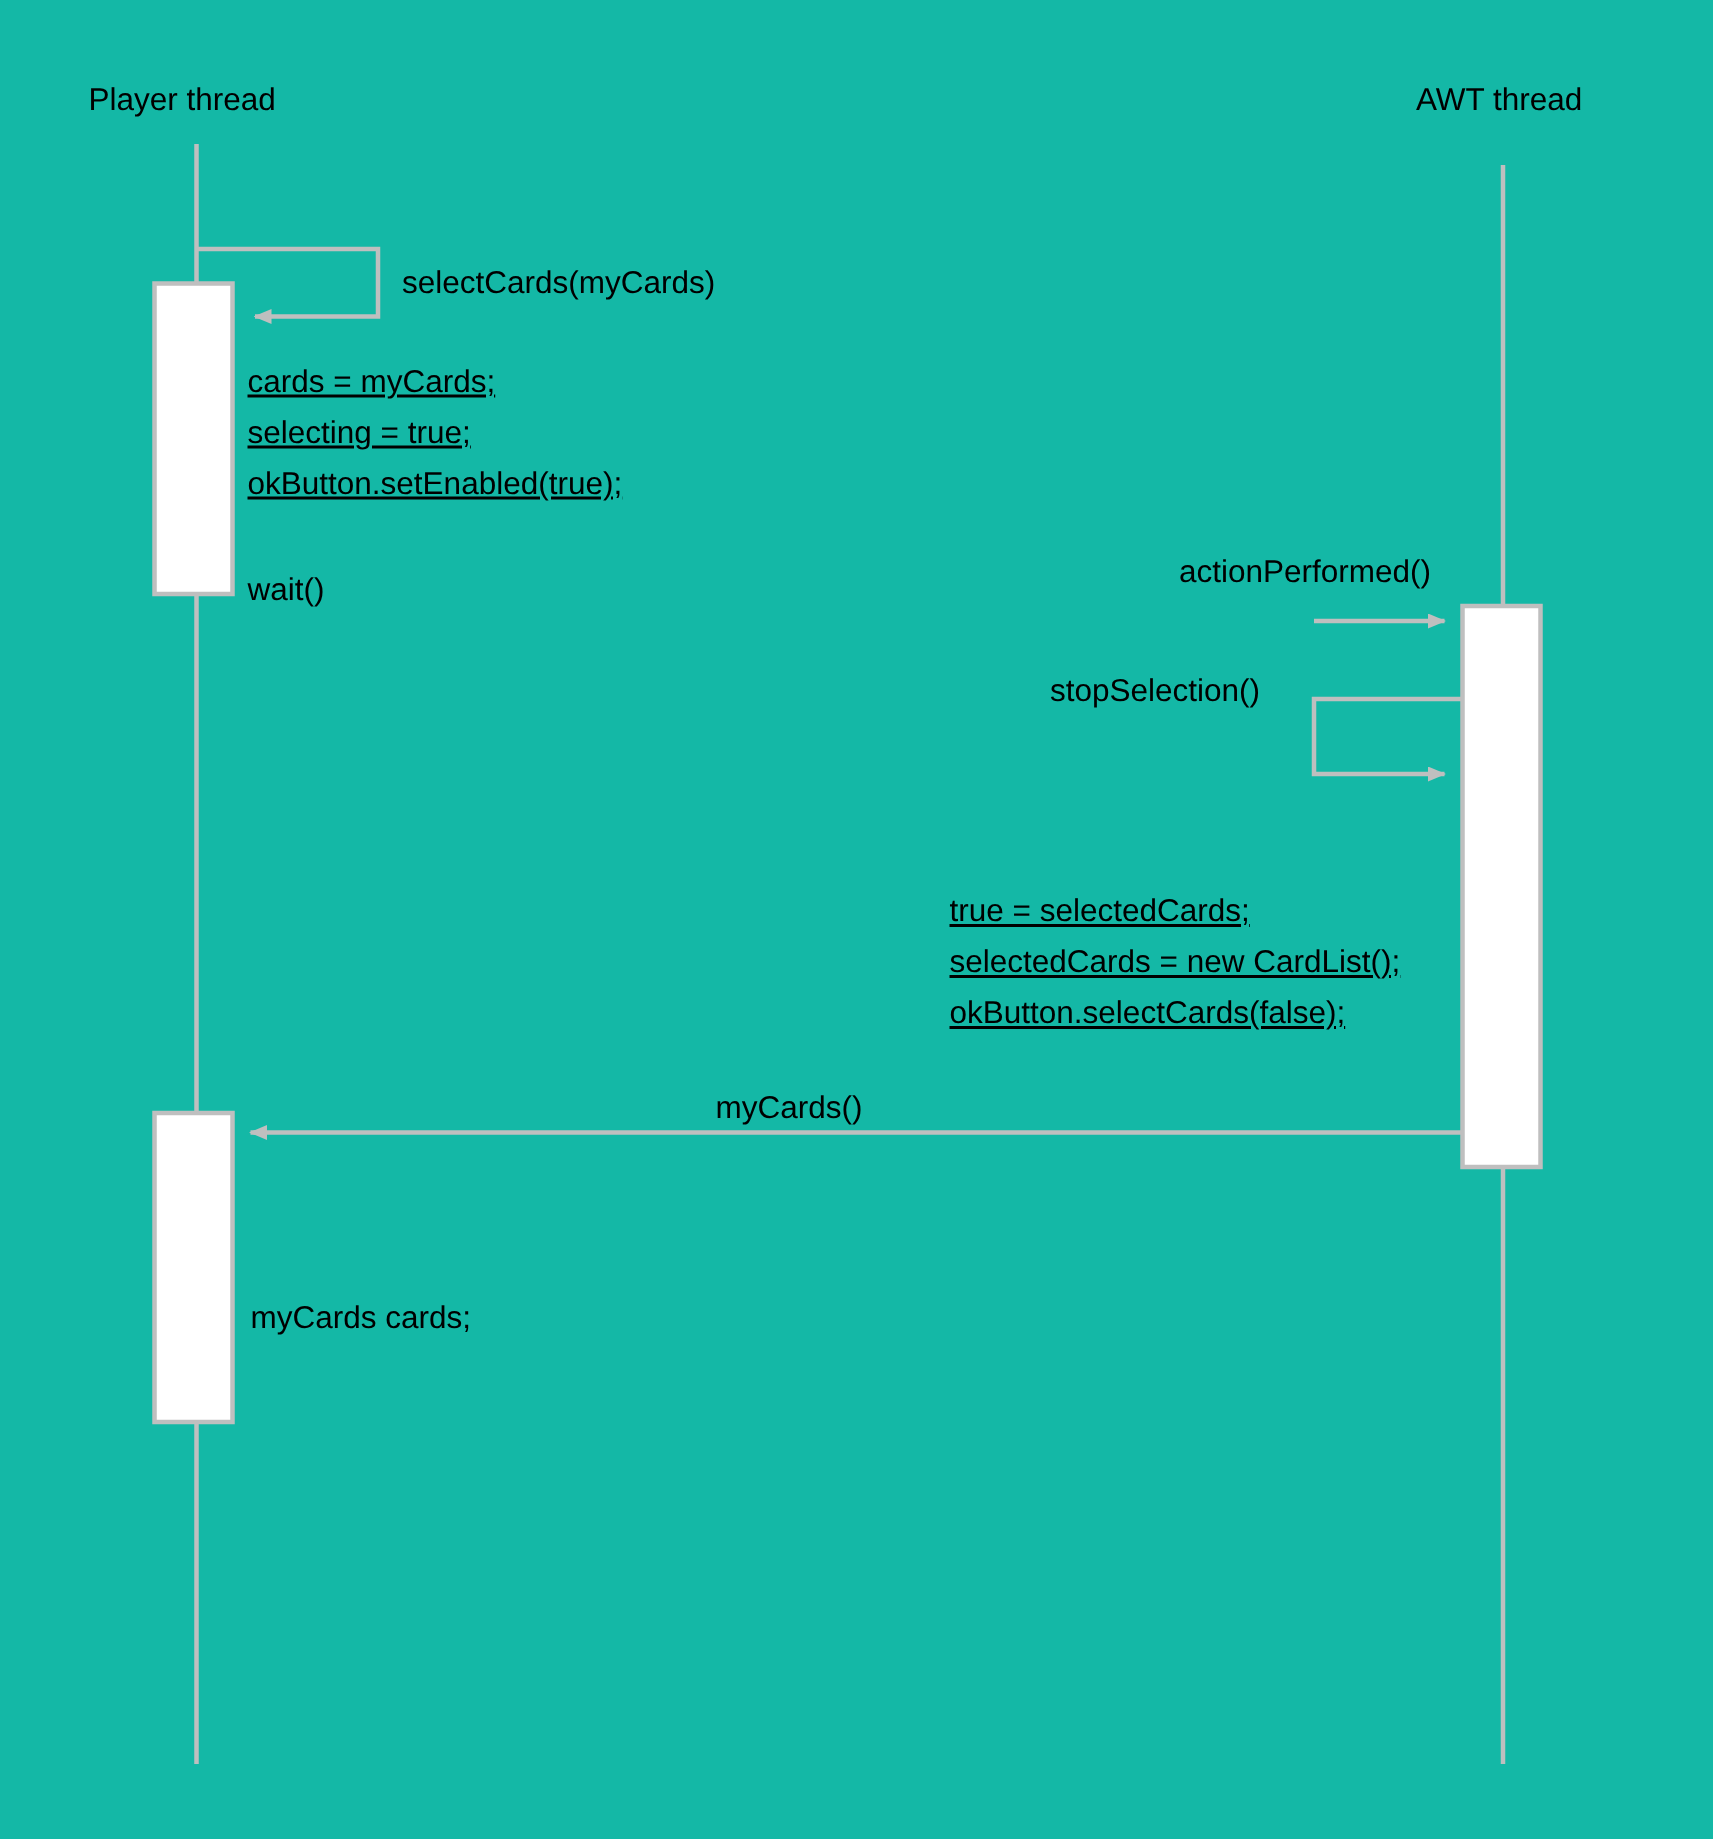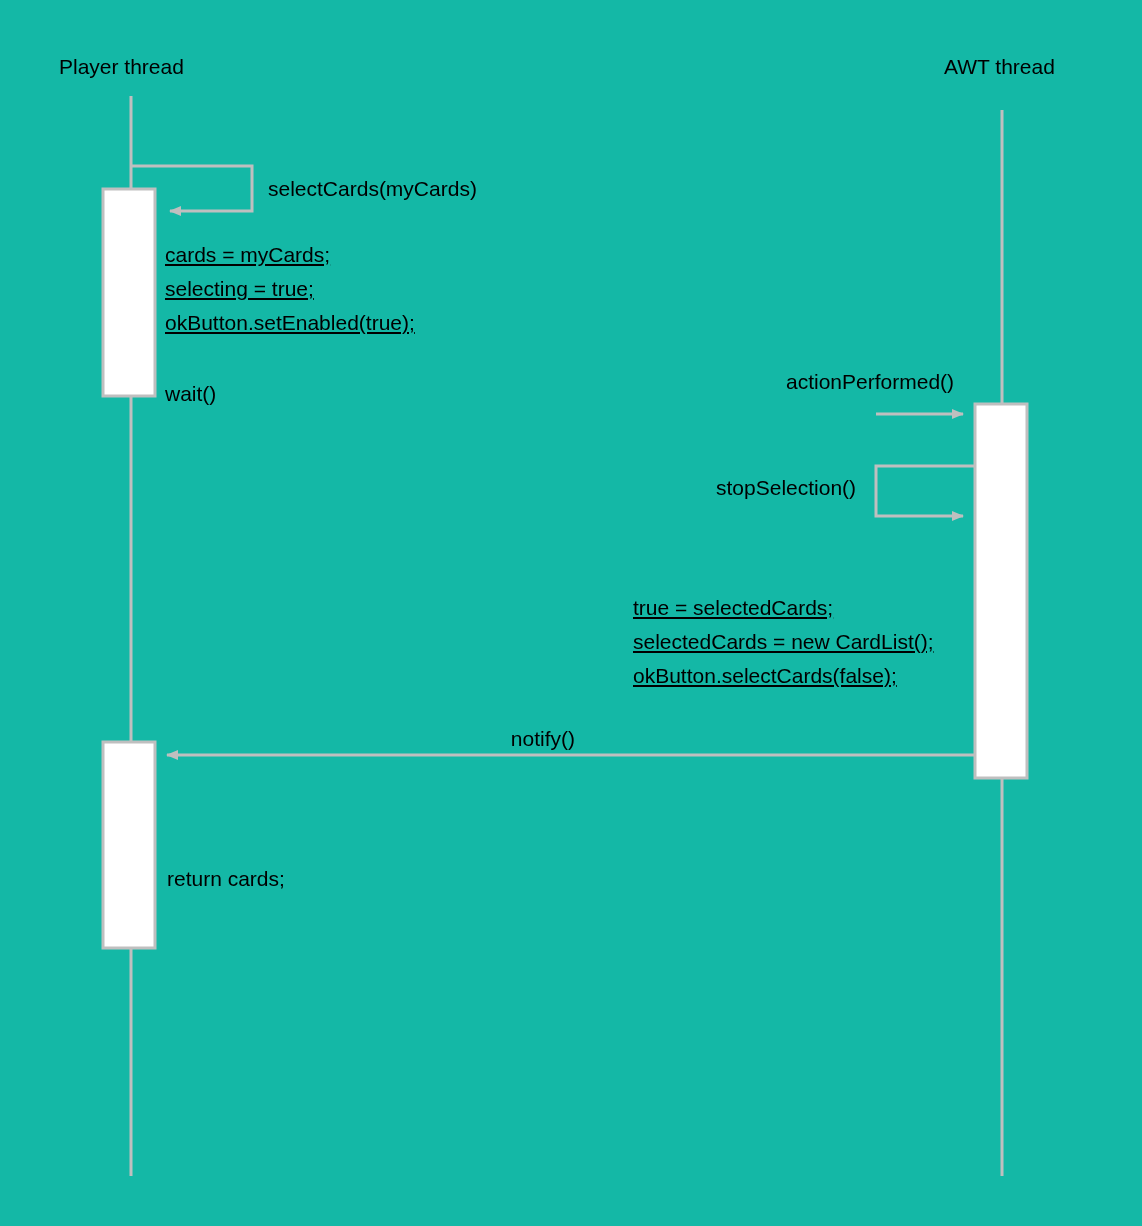--- a/index.html
+++ b/index.html
@@ -97,25 +97,25 @@
   <div class="codeblock" style="left:165px; top:238px;">
     <span class="codeline">cards = myCards;</span>
     <span class="codeline">selecting = true;</span>
     <span class="codeline">okButton.setEnabled(true);</span>
   </div>
 
   <div class="lbl" style="left:165px; top:383px;">wait()</div>
 
   <div class="lbl" style="left:786px; top:371px;">actionPerformed()</div>
 
-  <div class="lbl" style="left:700px; top:477px;margin-left:16px;">stopSelection()</div>
+  <div class="lbl" style="left:700px; top:450px;">stopSelection()</div>
 
   <div class="codeblock" style="left:633px; top:591px;">
     <span class="codeline">true = selectedCards;</span>
     <span class="codeline">selectedCards = new CardList();</span>
     <span class="codeline">okButton.selectCards(false);</span>
   </div>
 
-  <div class="lbl right-align" style="left:395px; top:728px; width:180px;">notify()</div>
+  <div class="lbl right-align" style="left:395px; top:728px; width:180px;">myCards()</div>
 
-  <div class="lbl" style="left:167px; top:868px;">return cards;</div>
+  <div class="lbl" style="left:167px; top:868px;">myCards cards;</div>
 
 </div>
 
 </body></html>

